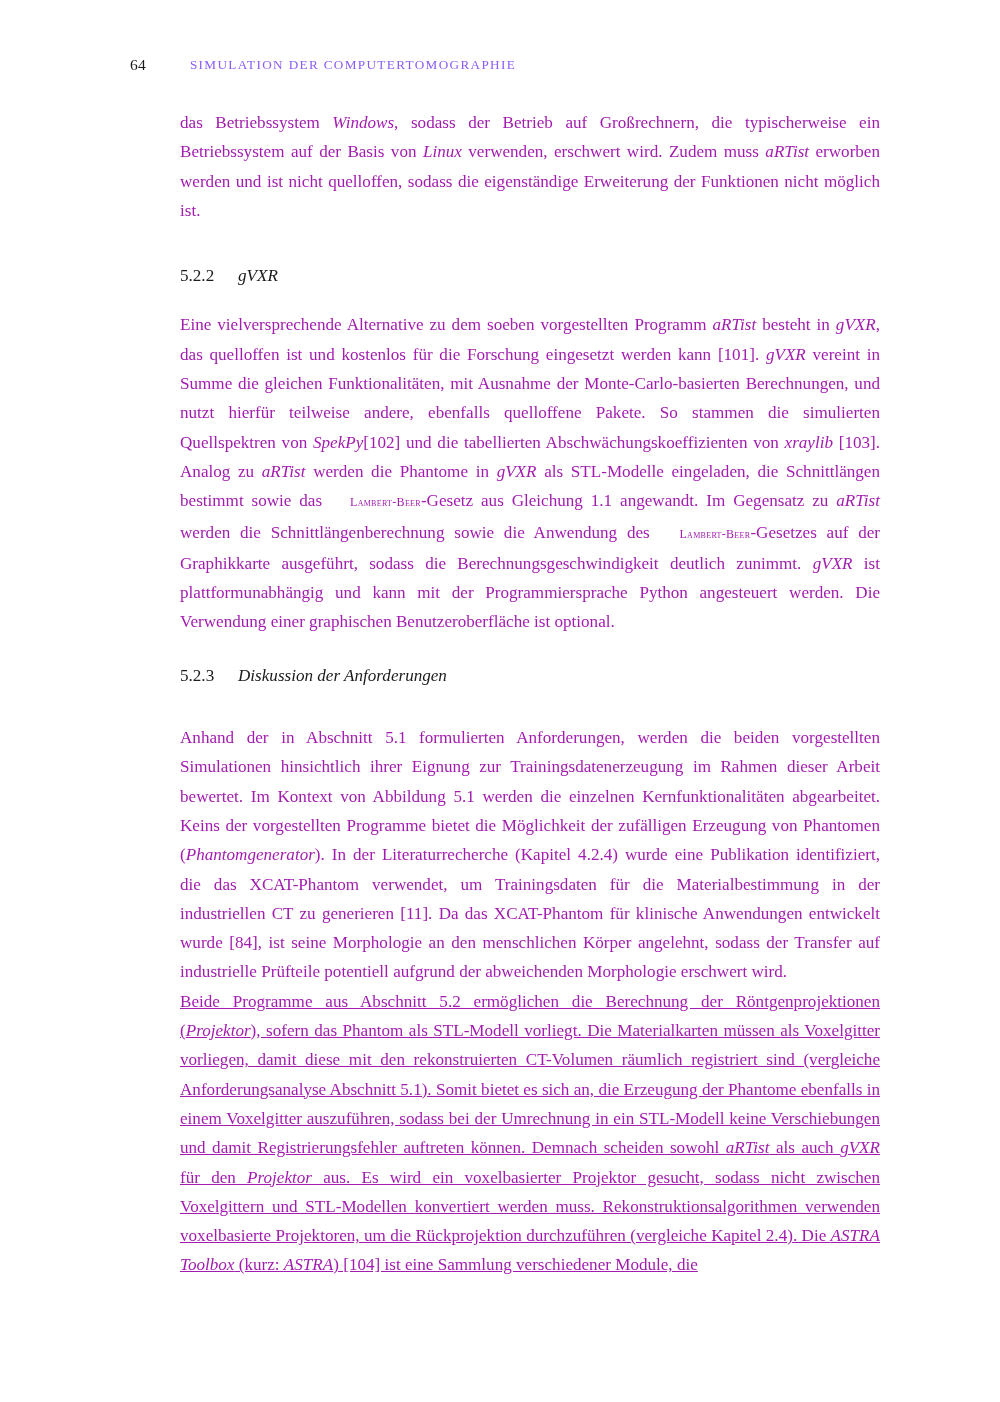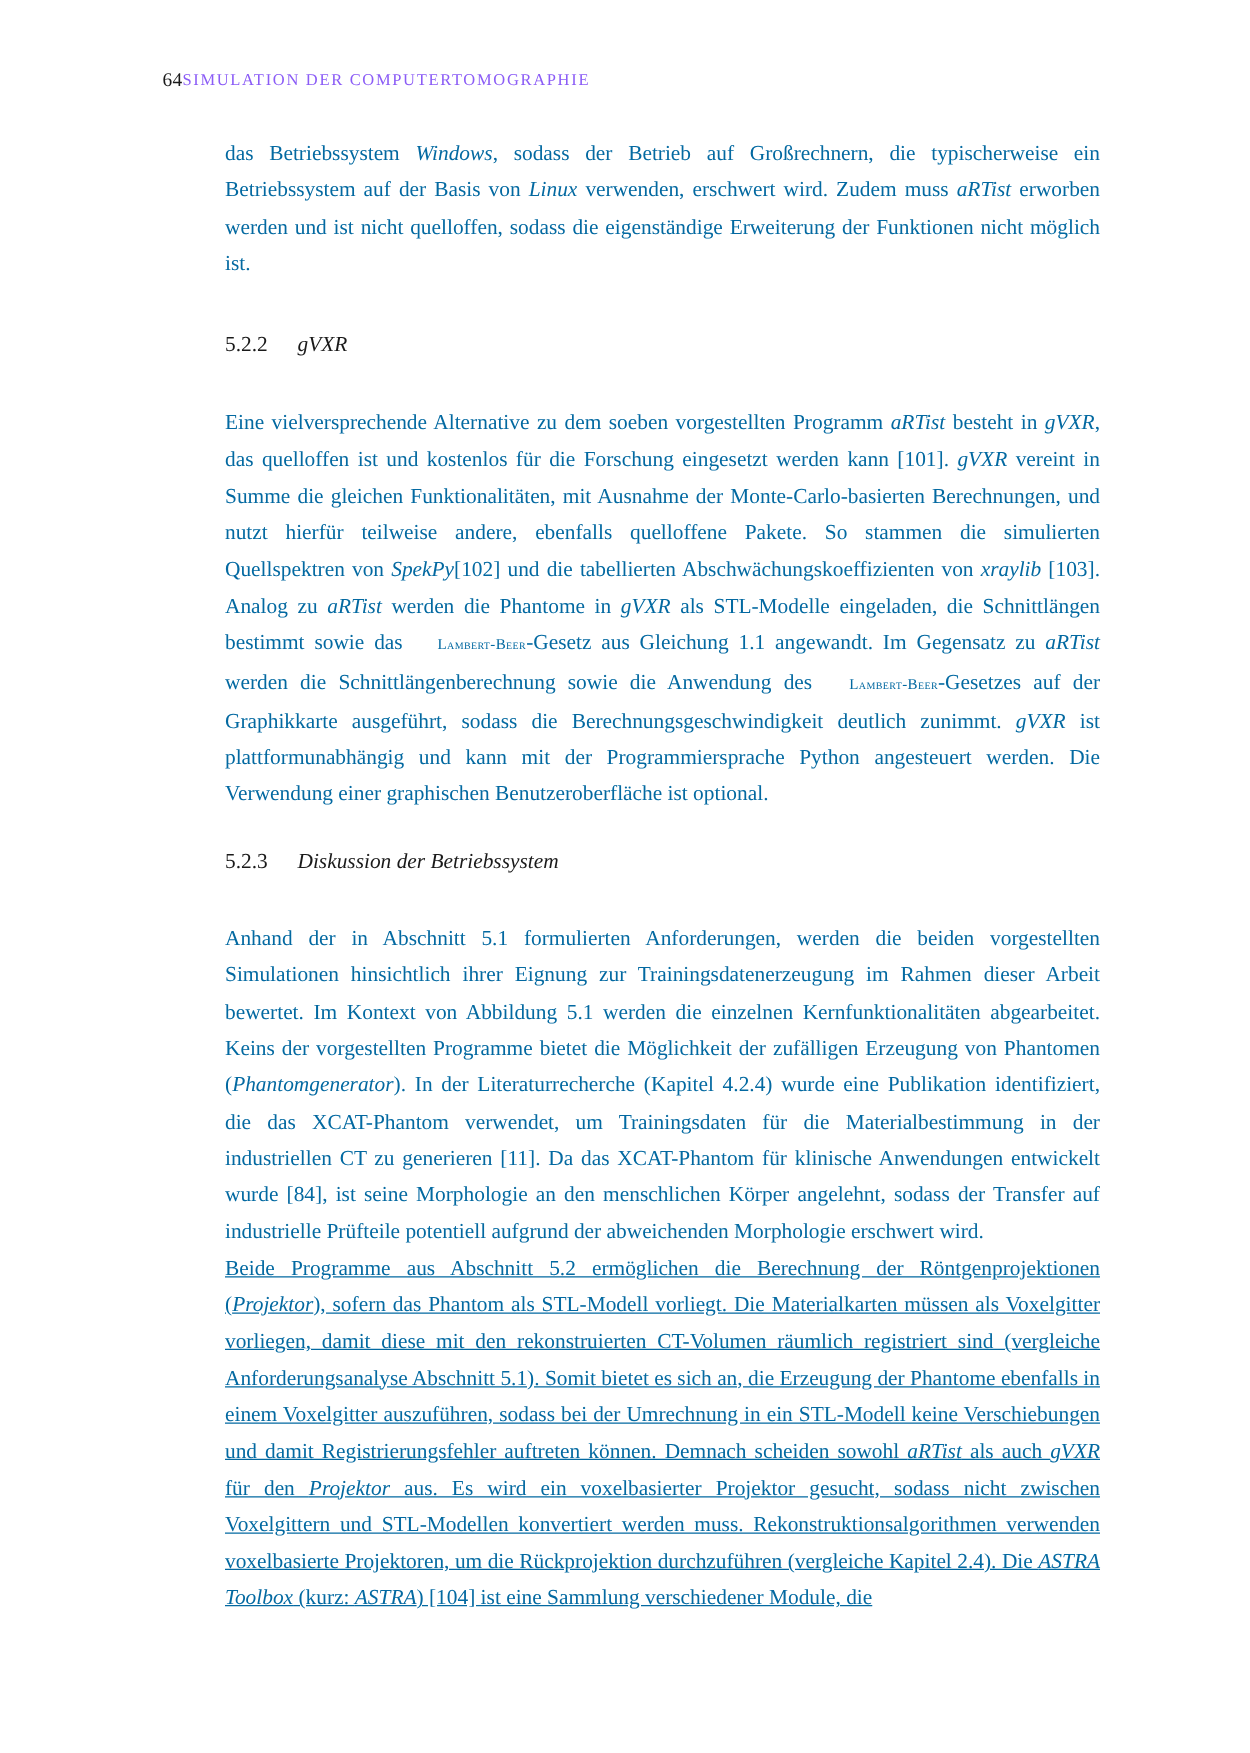--- a/index.html
+++ b/index.html
@@ -15,21 +15,22 @@
     font-family: "Liberation Serif", serif;
     color: #1a1a1a;
     box-sizing: border-box;
   }
   .header {
     position: absolute;
     top: 56px;
     left: 130px;
     right: 120px;
     display: flex;
-    align-items: flex-start;
+    align-items: center;
+    gap: 44px;
   }
   .folio {
     font-family: "Liberation Serif", serif;
     font-size: 15.5px;
     letter-spacing: 0.2px;
     color: #1a1a1a;
   }
   .running-head {
     font-family: "Liberation Serif", serif;
     font-size: 13.2px;
@@ -43,21 +44,21 @@
     left: 180px;
     width: 700px;
   }
   p.body {
     margin: 0;
     font-size: 17.1px;
     line-height: 29.3px;
     text-align: justify;
     text-justify: inter-word;
     hyphens: manual;
-    color: #0369a1;
+    color: #a21caf;
   }
   p.body + p.body {
     margin-top: 0px;
     text-decoration: underline;
   }
   .sec-head {
     display: flex;
     margin: 0;
     font-size: 17.1px;
     line-height: 29.3px;
@@ -65,21 +66,21 @@
   }
   .sec-num {
     width: 58px;
     flex: 0 0 58px;
   }
   .sec-title {
     font-style: italic;
   }
   .sec-block {
     margin-top: 36px;
-    margin-bottom: 33px;
+    margin-bottom: 20px;
   }
   .sec-block-2 {
     margin-top: 24px;
     margin-bottom: 33px;
   }
   i, .it {
     font-style: italic;
   }
   .sc {
     font-variant: small-caps;
@@ -104,21 +105,21 @@
 
     <div class="sec-head sec-block">
       <span class="sec-num">5.2.2</span>
       <span class="sec-title">gVXR</span>
     </div>
 
     <p class="body"><span>Eine vielversprechende Alternative zu dem soeben vorgestellten Programm </span><i>aRTist</i><span> besteht in </span><i>gVXR</i><span>, das quelloffen ist und kostenlos für die Forschung eingesetzt werden kann [101]. </span><i>gVXR</i><span> vereint in Summe die gleichen Funktionalitäten, mit Ausnahme der Monte-Carlo-basierten Berechnungen, und nutzt hierfür teilweise andere, ebenfalls quelloffene Pakete. So stammen die simulierten Quellspektren von </span><i>SpekPy</i><span>[102] und die tabellierten Abschwächungskoeffizienten von </span><i>xraylib</i><span> [103]. Analog zu </span><i>aRTist</i><span> werden die Phantome in </span><i>gVXR</i><span> als STL-Modelle eingeladen, die Schnittlängen bestimmt sowie das </span><span class="sc">Lambert-Beer</span><span>-Gesetz aus Gleichung 1.1 angewandt. Im Gegensatz zu </span><i>aRTist</i><span> werden die Schnittlängenberechnung sowie die Anwendung des </span><span class="sc">Lambert-Beer</span><span>-Gesetzes auf der Graphikkarte ausgeführt, sodass die Berechnungsgeschwindigkeit deutlich zunimmt. </span><i>gVXR</i><span> ist plattformunabhängig und kann mit der Programmiersprache Python angesteuert werden. Die Verwendung einer graphischen Benutzeroberfläche ist optional.</span></p>
 
     <div class="sec-head sec-block-2">
       <span class="sec-num">5.2.3</span>
-      <span class="sec-title">Diskussion der Betriebssystem</span>
+      <span class="sec-title">Diskussion der Anforderungen</span>
     </div>
 
     <p class="body"><span>Anhand der in Abschnitt 5.1 formulierten Anforderungen, werden die beiden vorgestellten Simulationen hinsichtlich ihrer Eignung zur Trainingsdatenerzeugung im Rahmen dieser Arbeit bewertet. Im Kontext von Abbildung 5.1 werden die einzelnen Kernfunktionalitäten abgearbeitet. Keins der vorgestellten Programme bietet die Möglichkeit der zufälligen Erzeugung von Phantomen (</span><i>Phantomgenerator</i><span>). In der Literaturrecherche (Kapitel 4.2.4) wurde eine Publikation identifiziert, die das XCAT-Phantom verwendet, um Trainingsdaten für die Materialbestimmung in der industriellen CT zu generieren [11]. Da das XCAT-Phantom für klinische Anwendungen entwickelt wurde [84], ist seine Morphologie an den menschlichen Körper angelehnt, sodass der Transfer auf industrielle Prüfteile potentiell aufgrund der abweichenden Morphologie erschwert wird.</span></p>
 
     <p class="body"><span>Beide Programme aus Abschnitt 5.2 ermöglichen die Berechnung der Röntgenprojektionen (</span><i>Projektor</i><span>), sofern das Phantom als STL-Modell vorliegt. Die Materialkarten müssen als Voxelgitter vorliegen, damit diese mit den rekonstruierten CT-Volumen räumlich registriert sind (vergleiche Anforderungsanalyse Abschnitt 5.1). Somit bietet es sich an, die Erzeugung der Phantome ebenfalls in einem Voxelgitter auszuführen, sodass bei der Umrechnung in ein STL-Modell keine Verschiebungen und damit Registrierungsfehler auftreten können. Demnach scheiden sowohl </span><i>aRTist</i><span> als auch </span><i>gVXR</i><span> für den </span><i>Projektor</i><span> aus. Es wird ein voxelbasierter Projektor gesucht, sodass nicht zwischen Voxelgittern und STL-Modellen konvertiert werden muss. Rekonstruktionsalgorithmen verwenden voxelbasierte Projektoren, um die Rückprojektion durchzuführen (vergleiche Kapitel 2.4). Die </span><i>ASTRA Toolbox</i><span> (kurz: </span><i>ASTRA</i><span>) [104] ist eine Sammlung verschiedener Module, die</span></p>
 
   </div>
 </div>
 
 </body></html>

